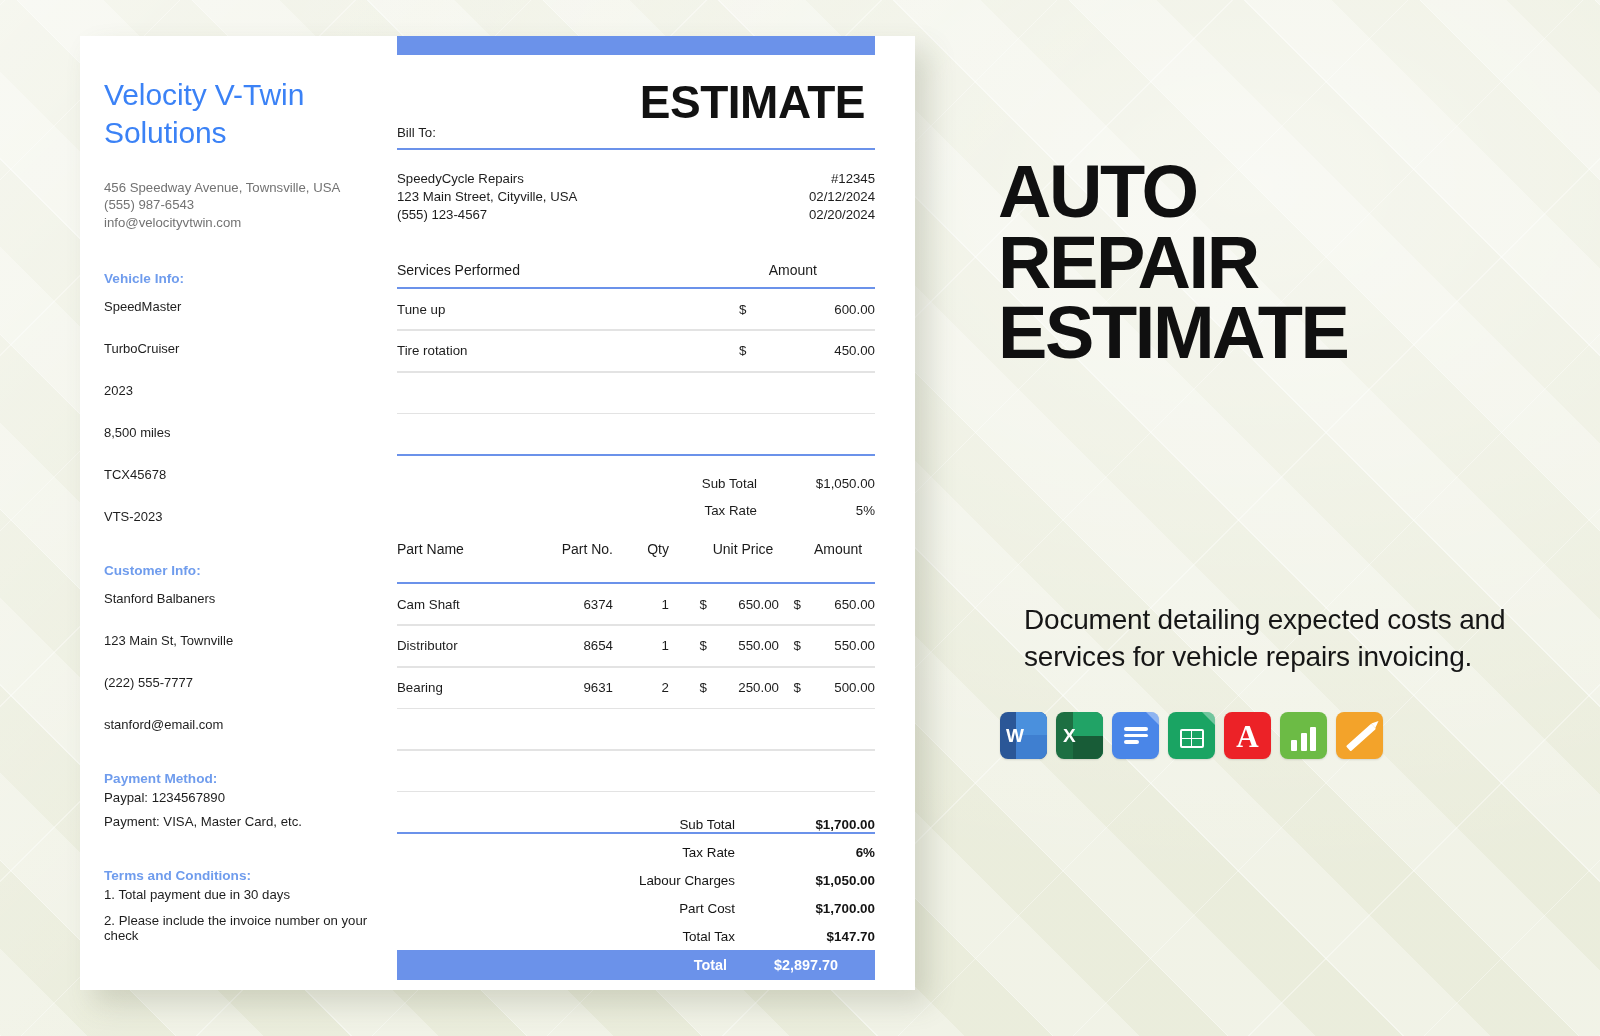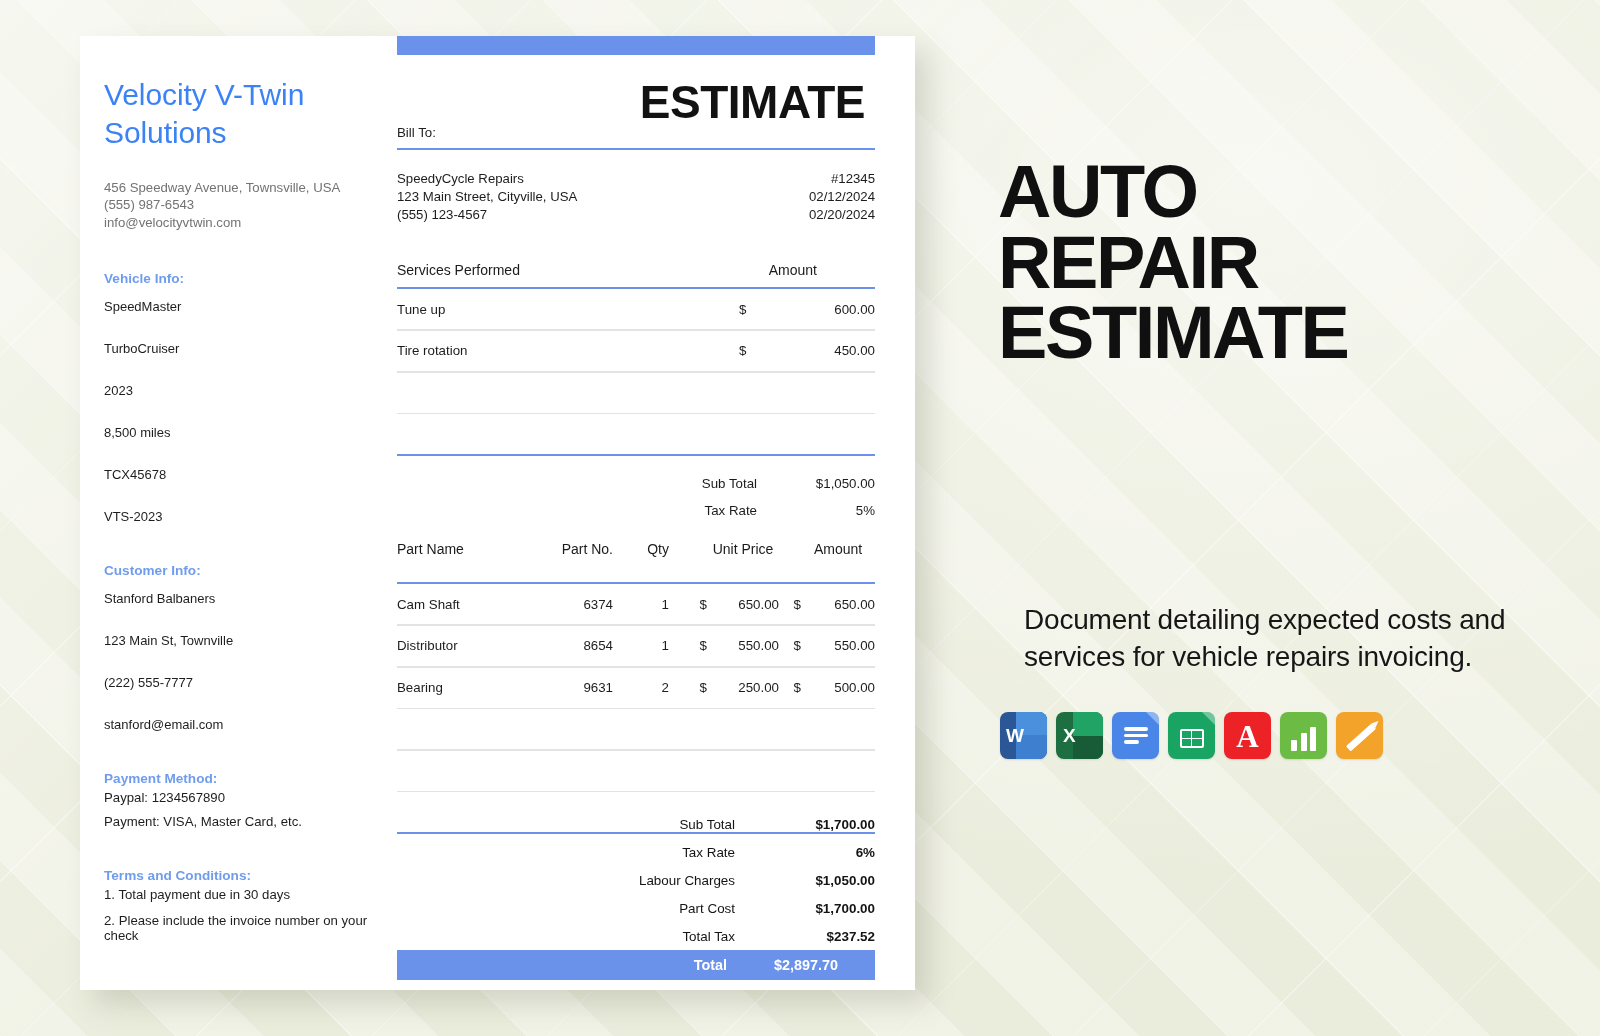--- a/index.html
+++ b/index.html
@@ -491,21 +491,21 @@
         <div class="ft-line">
           <div class="lbl">Labour Charges</div>
           <div class="val">$1,050.00</div>
         </div>
         <div class="ft-line">
           <div class="lbl">Part Cost</div>
           <div class="val">$1,700.00</div>
         </div>
         <div class="ft-line">
           <div class="lbl">Total Tax</div>
-          <div class="val">$237.52</div>
+          <div class="val">$147.70</div>
         </div>
         <div class="ft-grand">
           <div class="lbl">Total</div>
           <div class="val">$2,897.70</div>
         </div>
       </div>
 
     </div>
   </div>
 </div>

